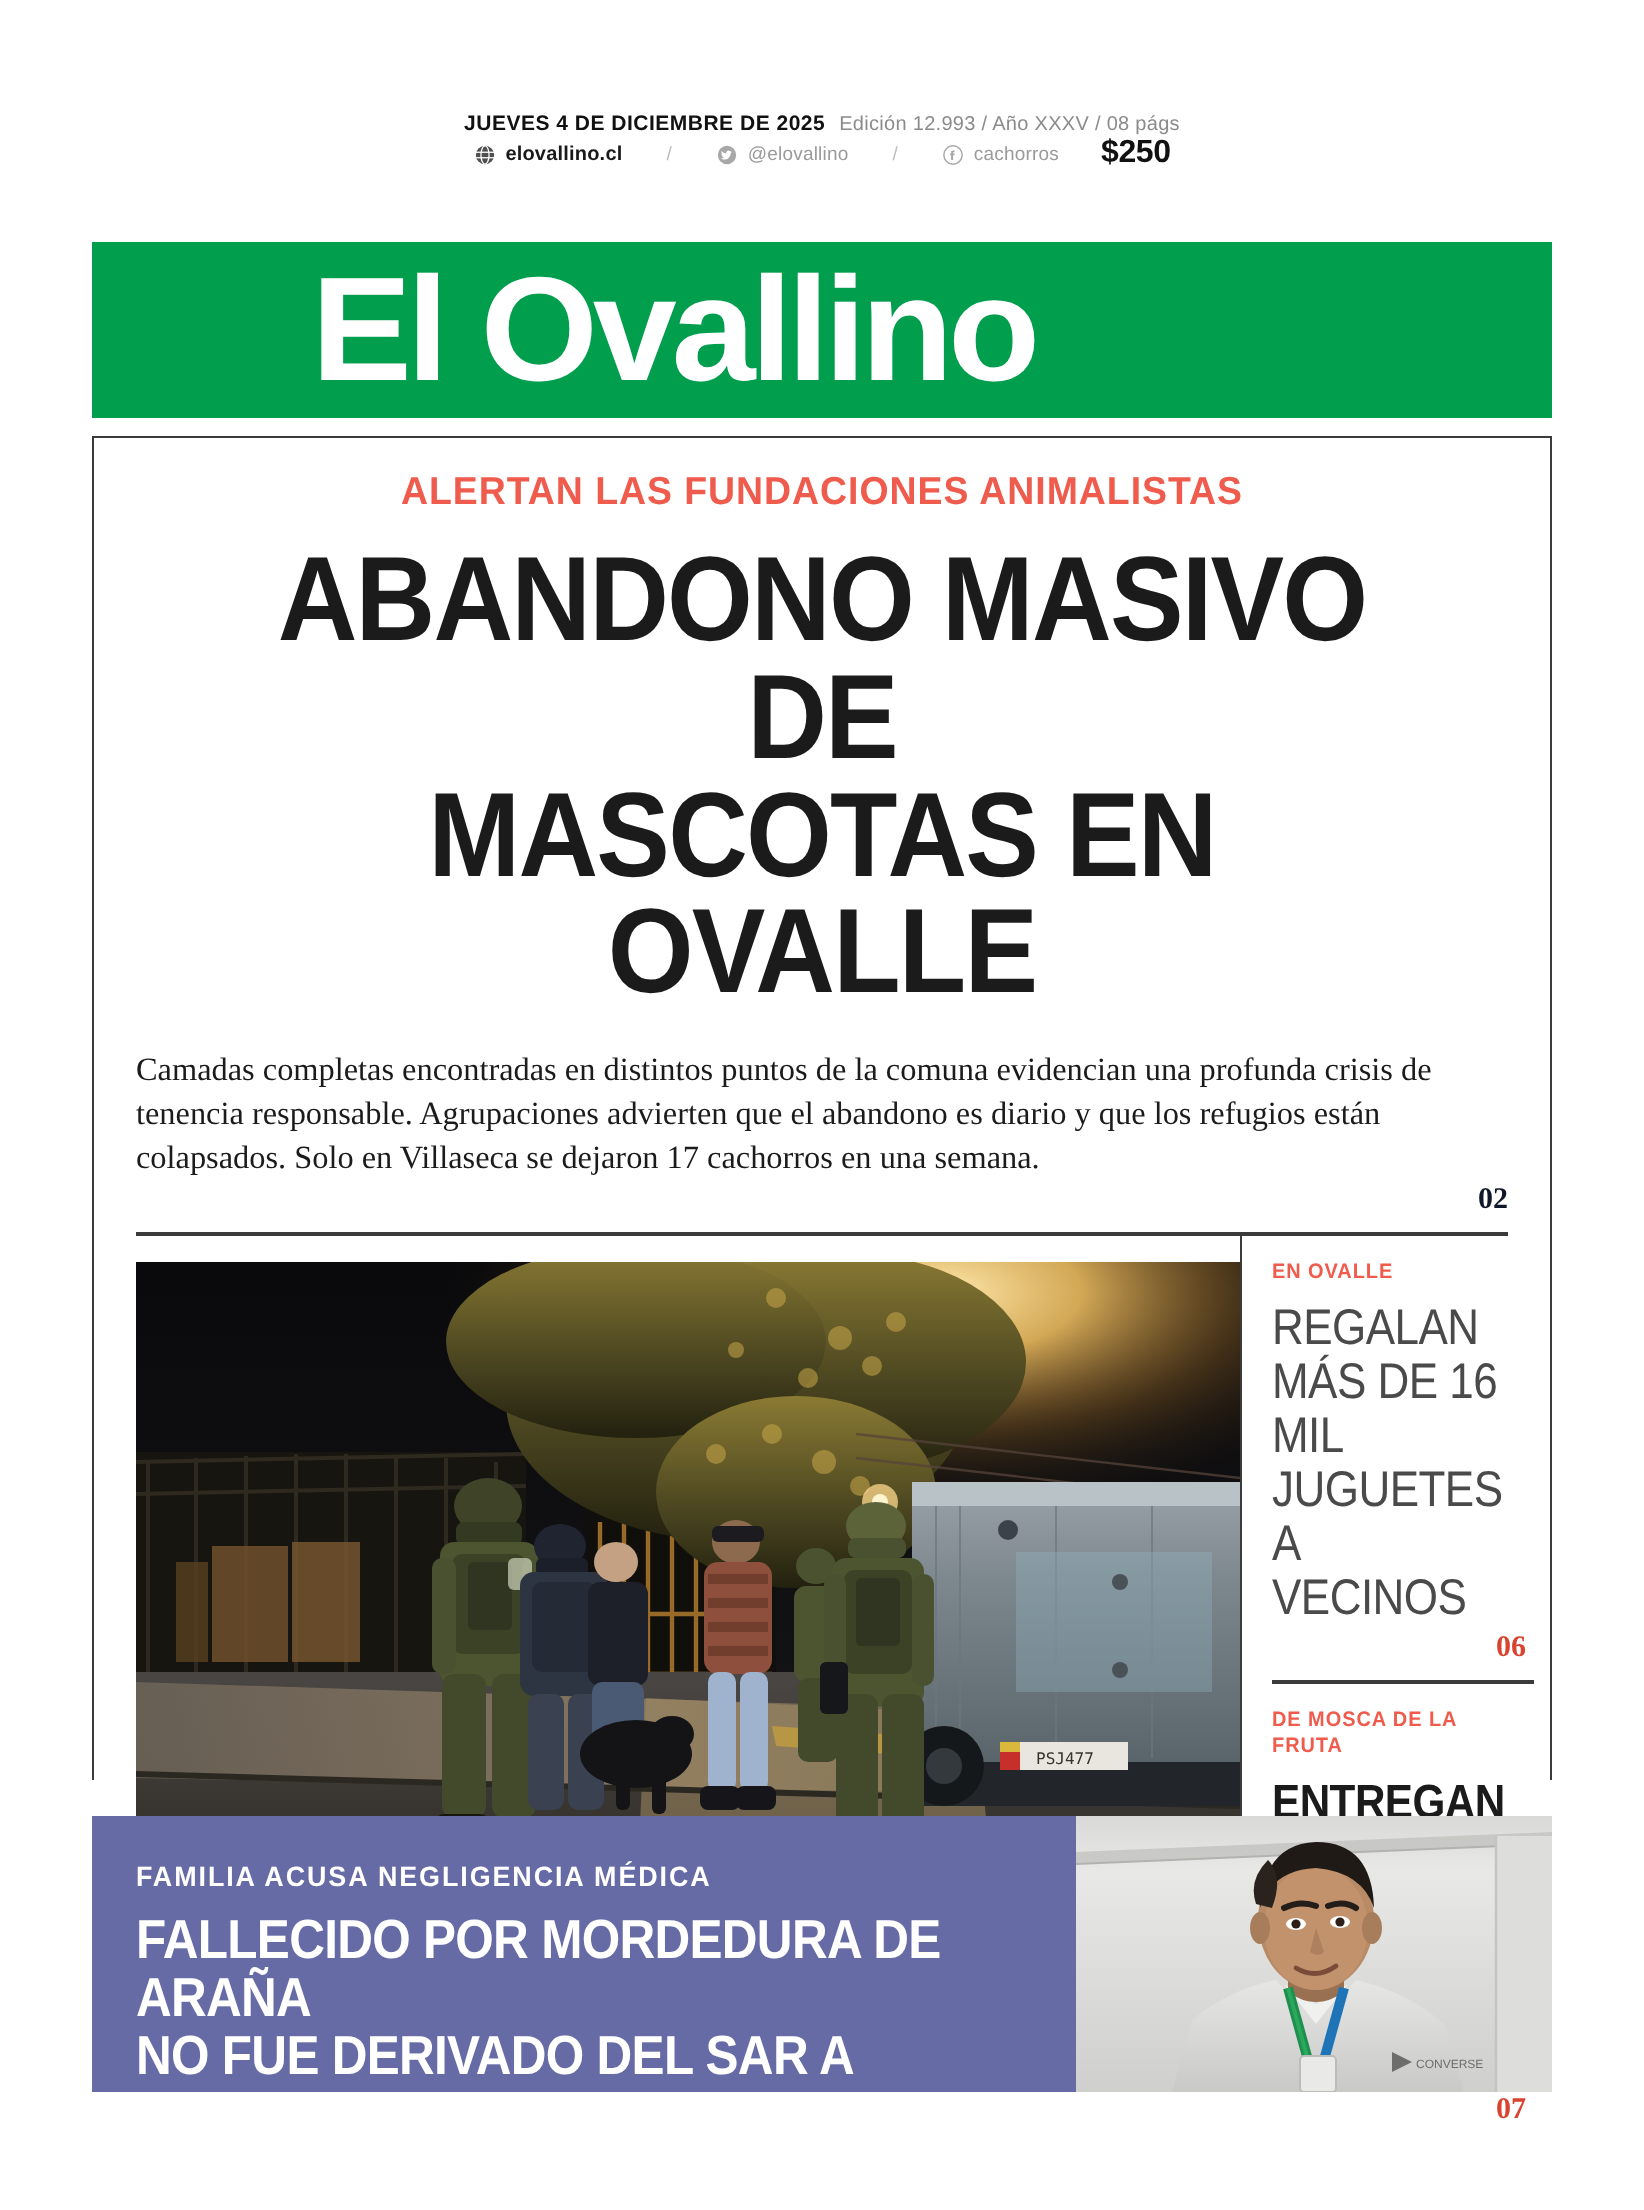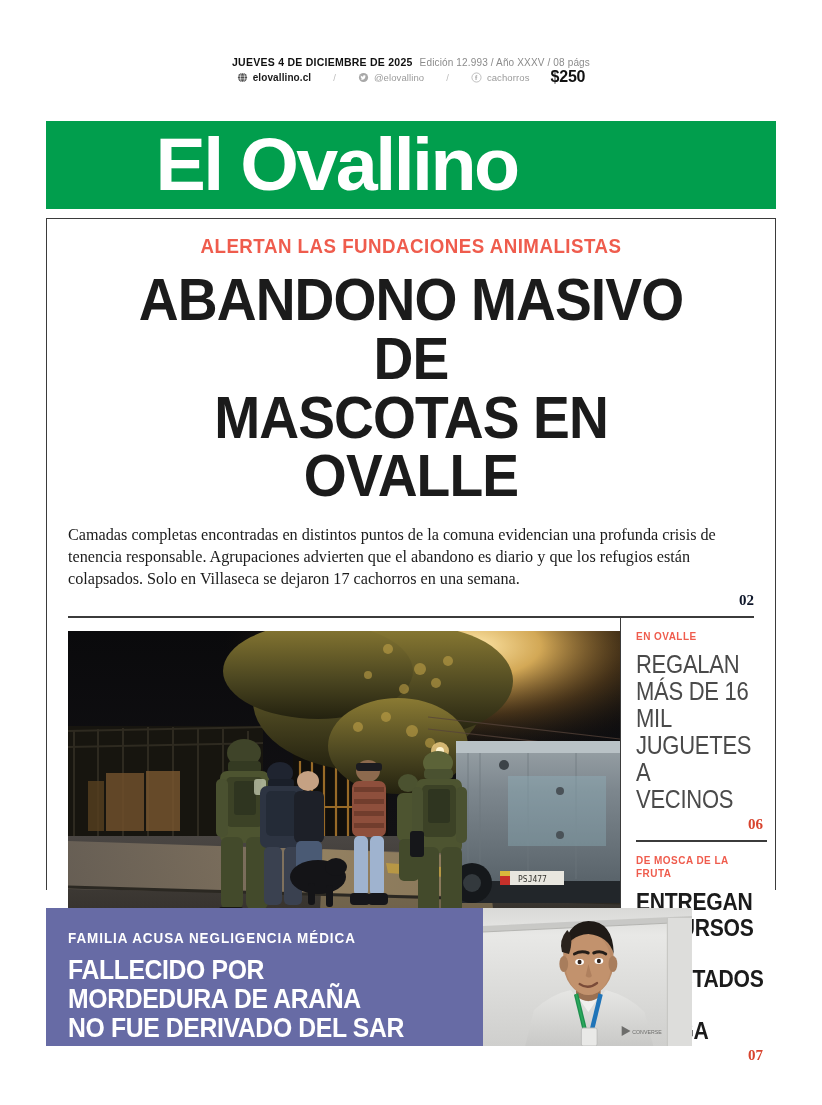--- a/index.html
+++ b/index.html
@@ -120,21 +120,21 @@
   .side-head.light { font-weight:normal; color:#4a4a4a; }
   .side-head.bold  { font-weight:bold; color:#1b1b1b; font-size:24px; }
   .side-page {
     text-align:right; color:#d8442f; font-family:"Liberation Serif",serif;
     font-size:15px; font-weight:bold; margin-top:3px; padding-right:4px;
   }
   .side-divider { height:1.5px; background:#3b3b3b; margin:7px 10px 12px 0; }
 
   
   .bottom-strip {
-    position:absolute; left:46px; top:908px; width:646px; height:138px;
+    position:absolute; left:46px; top:908px; width:730px; height:138px;
     display:flex;
   }
   .bottom-purple {
     width:492px; background:#676ba5; padding:22px 20px 0 22px; color:#fff;
     position:relative;
   }
   .bottom-kicker {
     font-size:14px; font-weight:bold; letter-spacing:1px; color:#ffffff;
     transform:scaleX(0.96); transform-origin:left center;
   }

